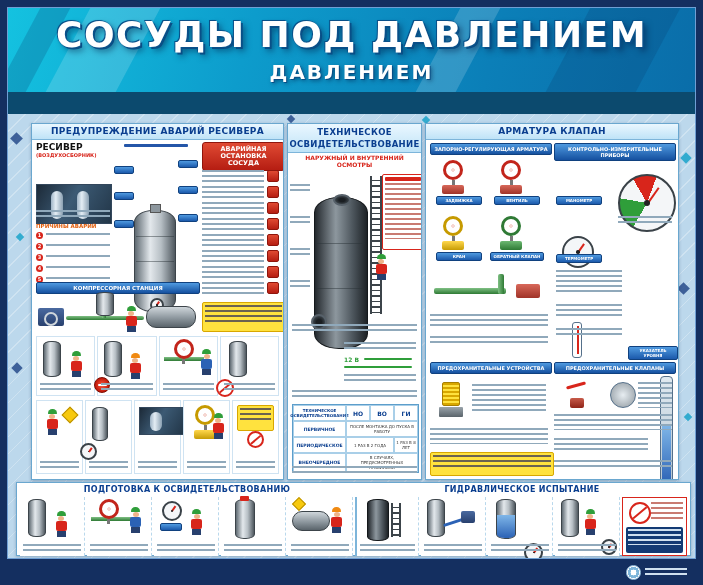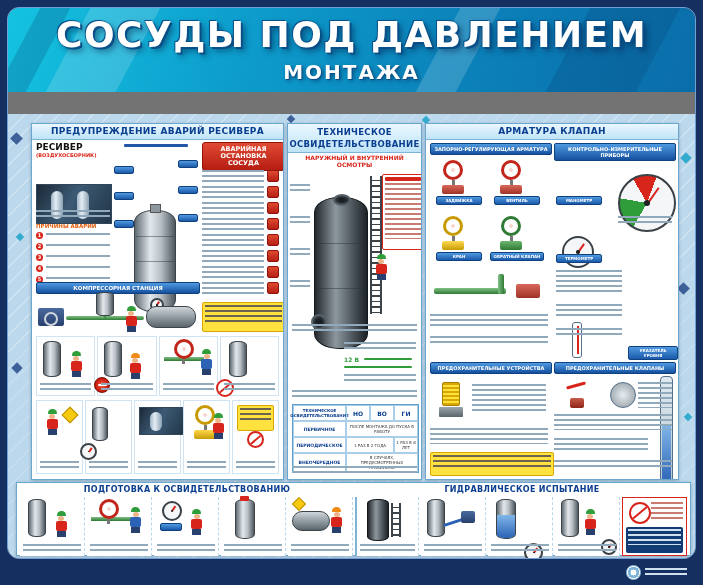--- a/index.html
+++ b/index.html
@@ -4,21 +4,21 @@
 <style>
   html,body{margin:0;padding:0;}
   body{
     width:703px;height:585px;position:relative;overflow:hidden;
     background:#142f60;
     font-family:"DejaVu Sans","Liberation Sans",sans-serif;
   }
   .abs{position:absolute;}
   .poster{
     position:absolute;left:7px;top:7px;right:7px;bottom:26px;
-    background:#737373;border:1px solid #6f9fd4;border-radius:12px;overflow:hidden;
+    background:#0c4a6e;border:1px solid #6f9fd4;border-radius:0;overflow:hidden;
   }
   
   .header{
     position:absolute;left:0;right:0;top:0;height:84px;overflow:hidden;
     background:linear-gradient(105deg,#14c2e0 0%,#0d9ccc 35%,#0b7fb8 70%,#0a6da9 100%);
   }
   .streak{position:absolute;top:-50%;height:200%;transform:skewX(-28deg);background:rgba(255,255,255,.16);}
   .streak.dark{background:rgba(9,60,110,.22);}
   .title{
     position:absolute;top:6px;left:0;width:100%;text-align:center;
@@ -149,21 +149,21 @@
 <body>
 
 <div class="poster">
 
   <div class="header">
     <div class="streak" style="left:60px;width:70px"></div>
     <div class="streak" style="left:430px;width:40px"></div>
     <div class="streak dark" style="left:560px;width:90px"></div>
     <div class="streak dark" style="left:10px;width:30px"></div>
     <div class="title">СОСУДЫ ПОД ДАВЛЕНИЕМ</div>
-    <div class="subtitle">МОНТАЖА</div>
+    <div class="subtitle">ДАВЛЕНИЕМ</div>
   </div>
 
   <div class="main">
 
     <div class="abs dn" style="left:4px;top:20px;width:9px;height:9px"></div>
     <div class="abs dt" style="left:9px;top:120px;width:6px;height:6px"></div>
     <div class="abs dn" style="left:5px;top:250px;width:8px;height:8px"></div>
     <div class="abs dt" style="right:5px;top:40px;width:8px;height:8px"></div>
     <div class="abs dn" style="right:7px;top:170px;width:9px;height:9px"></div>
     <div class="abs dt" style="right:4px;top:300px;width:6px;height:6px"></div>

